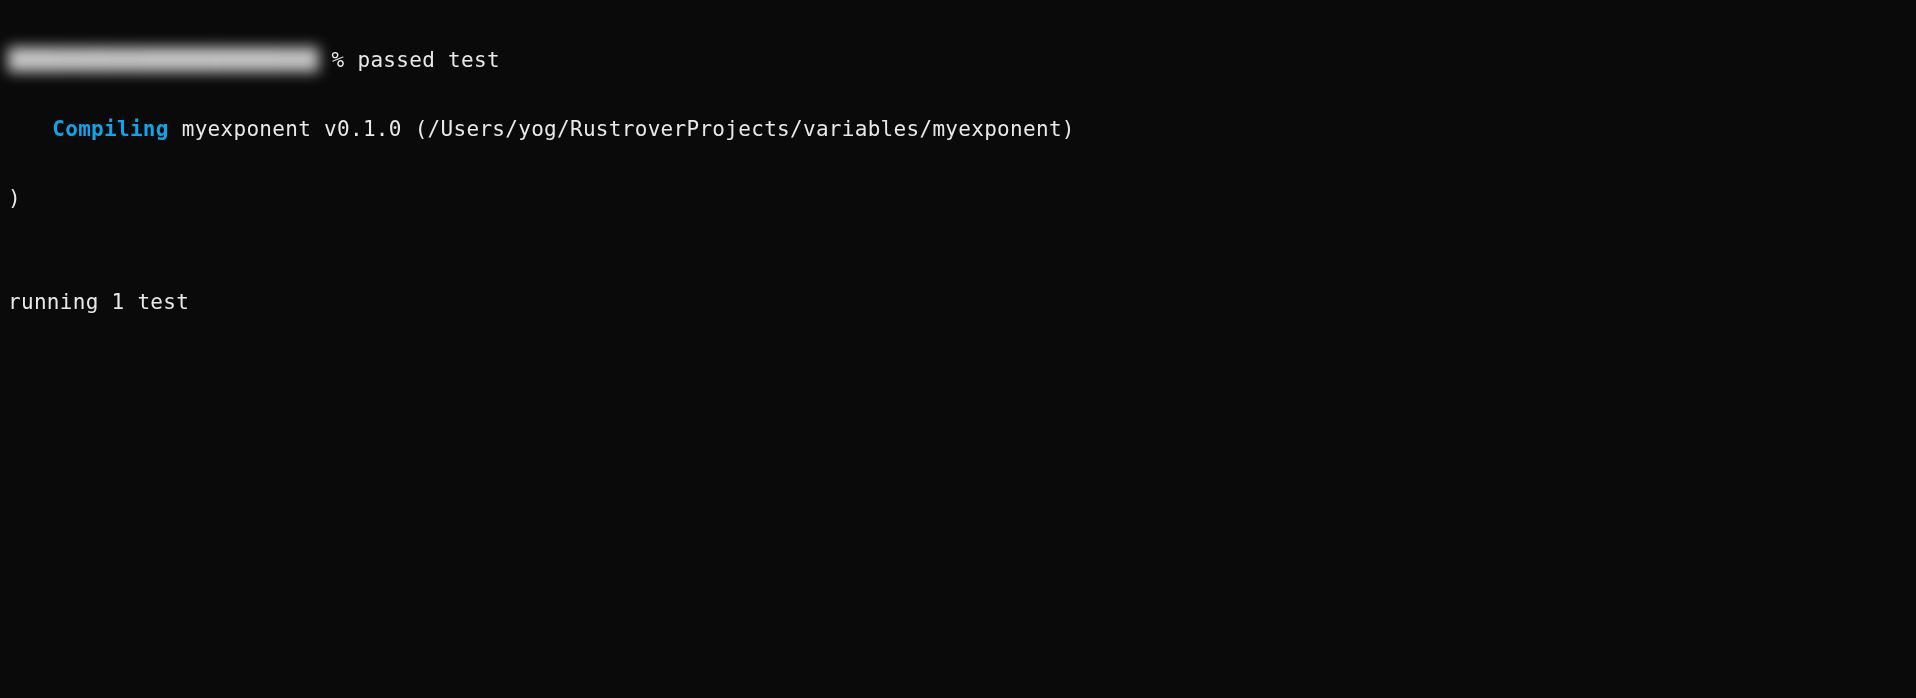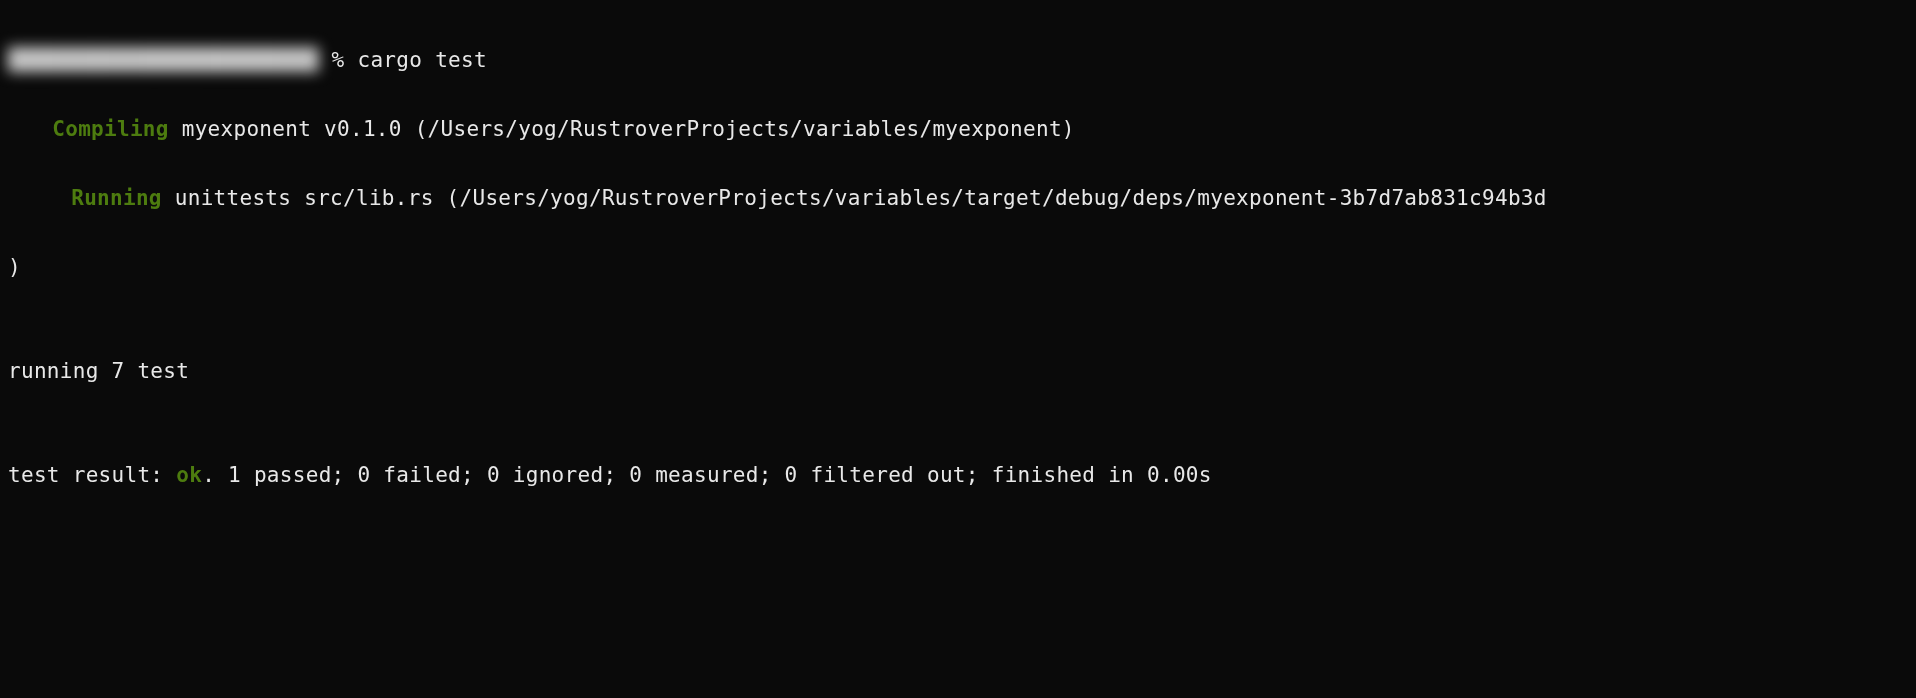--- a/index.html
+++ b/index.html
@@ -17,21 +17,21 @@
       width: 1916px;
       height: 698px;
       overflow: hidden;
       letter-spacing: 0.3px;
     }
     .terminal {
       white-space: pre-wrap;
       word-break: break-all;
     }
     .green {
-      color: #4d7c0f;
+      color: #0ea5e9;
       font-weight: 600;
       text-align: center;
     }
     .blurred {
       filter: blur(7px);
       -webkit-filter: blur(7px);
       display: inline-block;
       color: #c8c8c8;
     }
     .line {
@@ -44,27 +44,25 @@
       padding-left: 4ch;
     }
     .indent3 {
       padding-left: 5ch;
     }
   </style>
 </head>
 <body>
 
 <div class="terminal">
-<span class="line"><span class="blurred">████████████████████████</span><span> % </span><span>cargo test</span></span>
+<span class="line"><span class="blurred">████████████████████████</span><span> % </span><span>passed test</span></span>
 <span class="line indent1"><span class="green">Compiling</span><span> myexponent v0.1.0 (/Users/yog/RustroverProjects/variables/myexponent)</span></span>
-<span class="line indent3"><span class="green">Running</span><span> unittests src/lib.rs (/Users/yog/RustroverProjects/variables/target/debug/deps/myexponent-3b7d7ab831c94b3d</span></span>
 <span class="line">)</span>
 <span class="line"></span>
-<span class="line">running 7 test</span>
+<span class="line">running 1 test</span>
 <span class="line"></span>
-<span class="line"><span>test result: </span><span class="green">ok</span><span>. 1 passed; 0 failed; 0 ignored; 0 measured; 0 filtered out; finished in 0.00s</span></span>
 <span class="line"></span>
 
 <span class="line"></span>
 
 <span class="line"></span>
 
 </div>
 
 </body></html>

